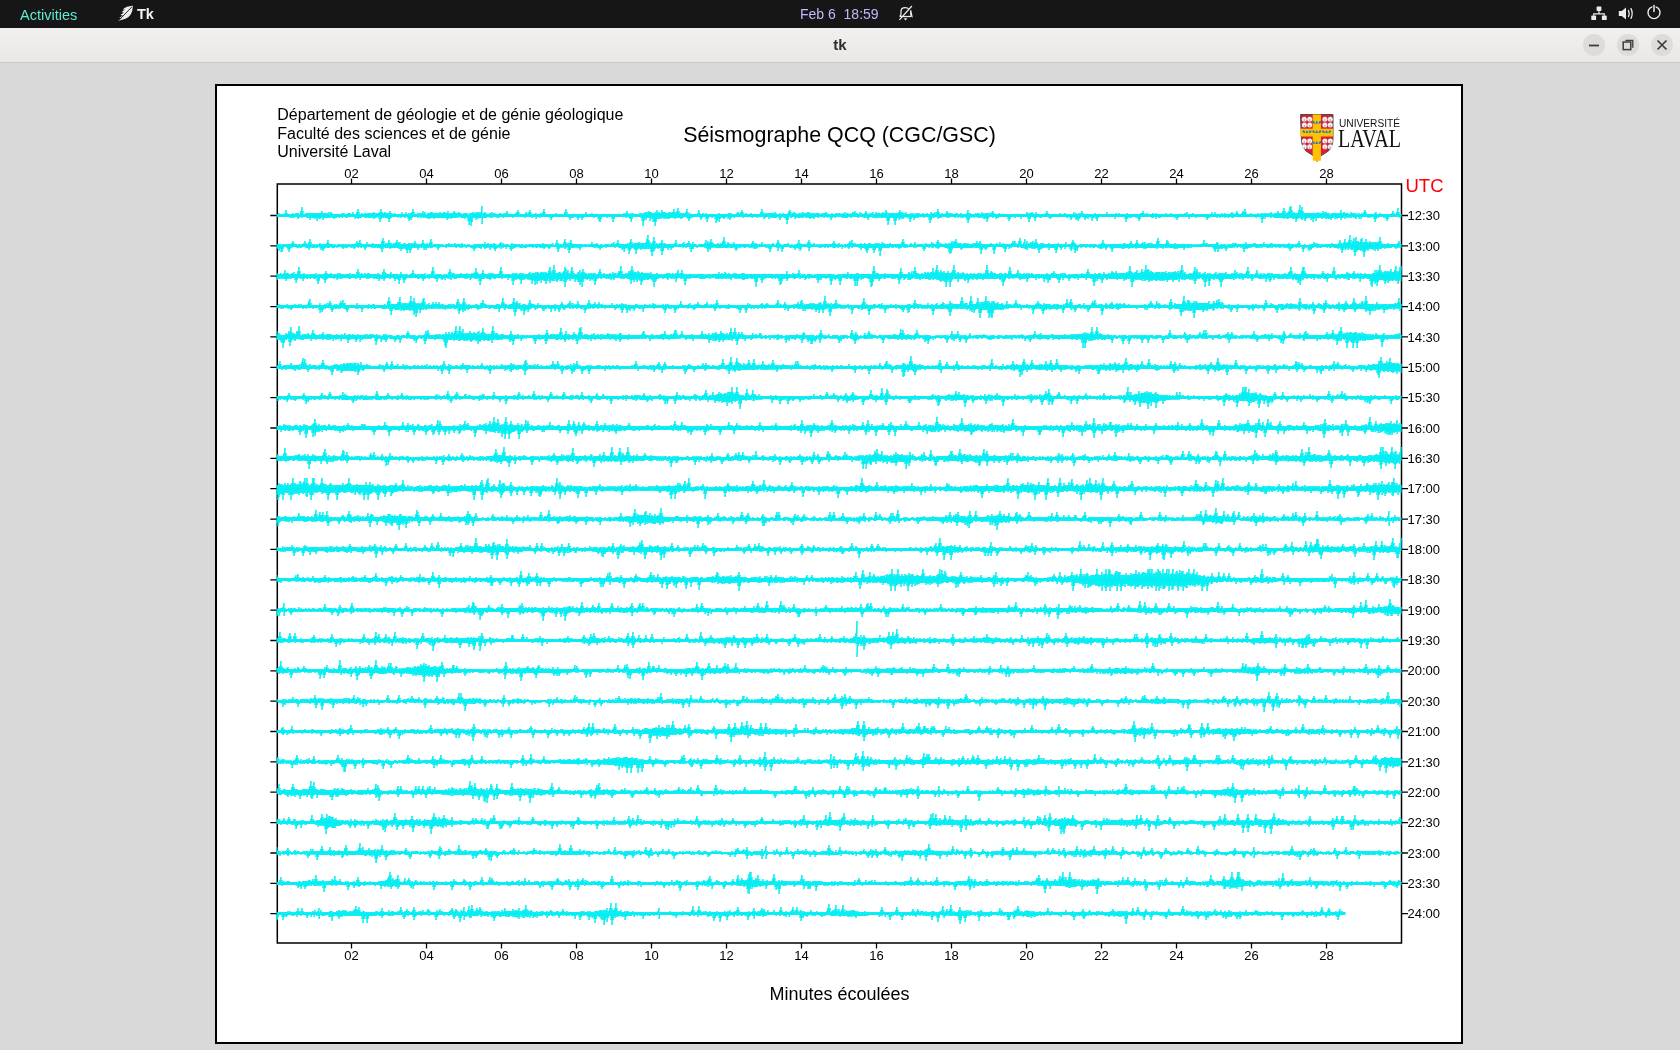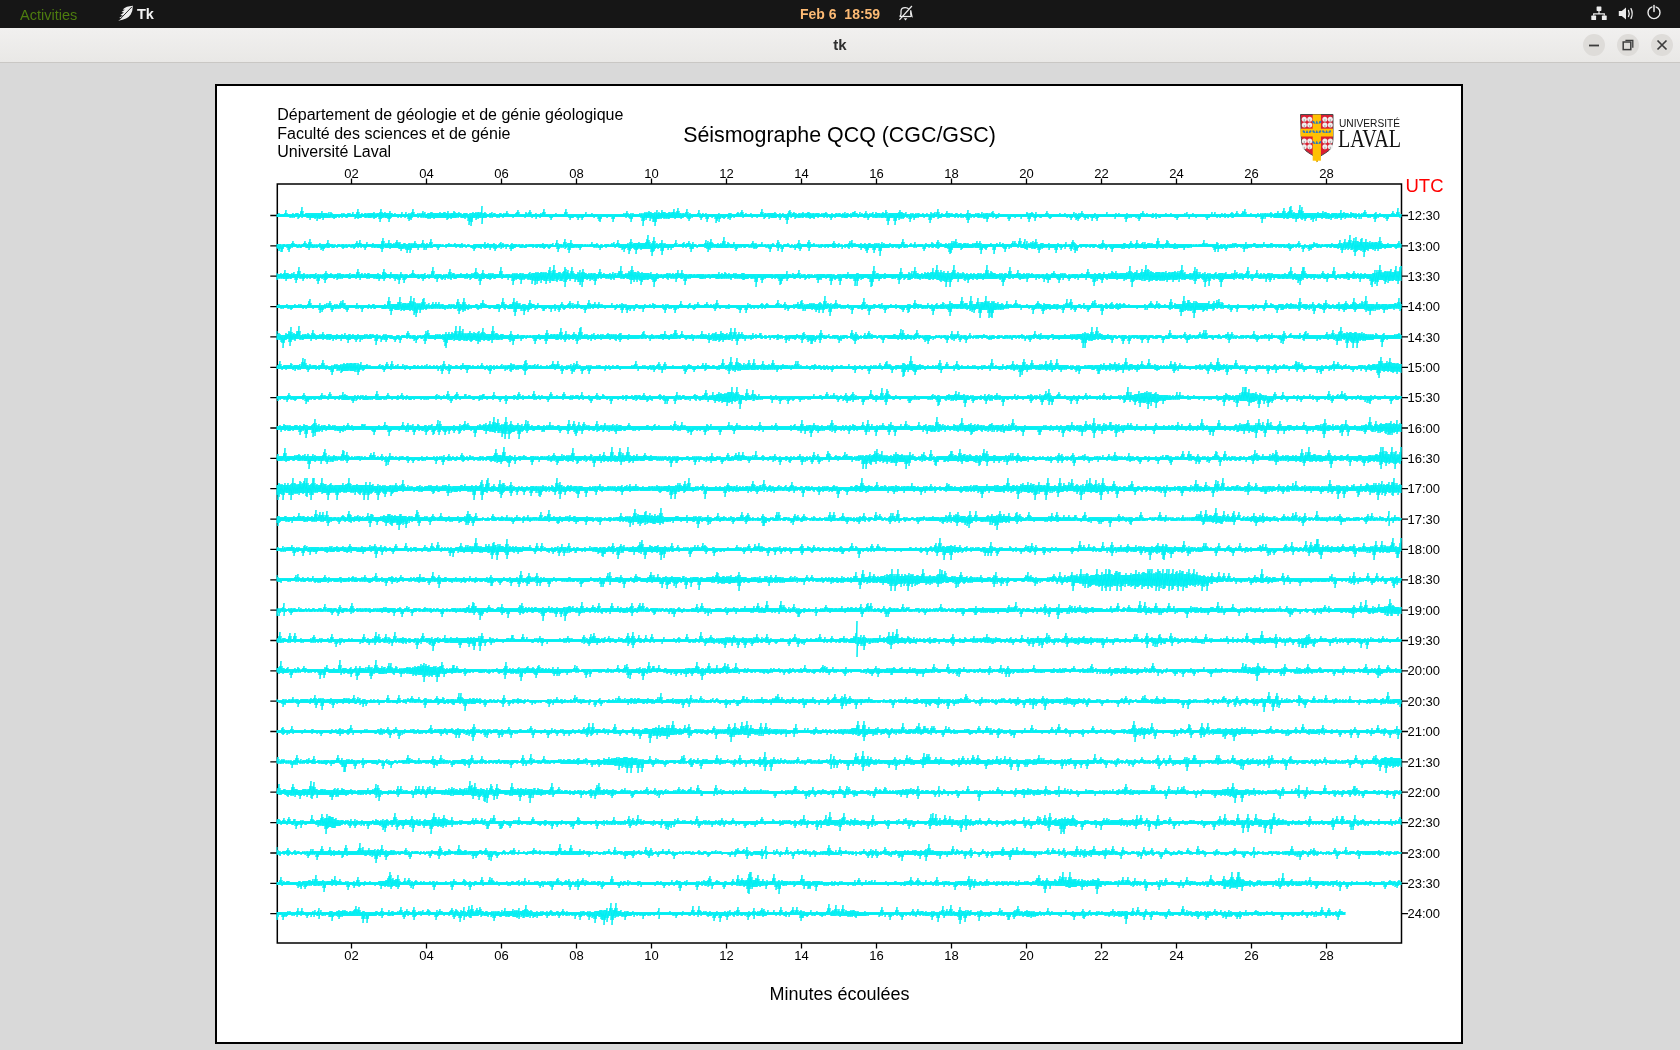--- a/index.html
+++ b/index.html
@@ -1,20 +1,20 @@
 <!DOCTYPE html>
 <html><head><meta charset="utf-8"><style>html,body{margin:0;padding:0}body{width:1680px;height:1050px;background:#d9d9d9;font-family:"Liberation Sans",sans-serif;position:relative;overflow:hidden}</style></head><body>
 <div style="position:absolute;left:0;top:0;width:1680px;height:28px;background:#161616">
-    <div style="position:absolute;left:20px;top:0;height:28px;line-height:30px;color:#4d7c0f;font-size:14.5px">Activities</div>
+    <div style="position:absolute;left:20px;top:0;height:28px;line-height:30px;color:#5eead4;font-size:14.5px">Activities</div>
     <svg width="18" height="17" viewBox="0 0 18 17" style="position:absolute;left:116px;top:5px">
       <path d="M16.9 0.8 q-6.8 0.4 -10.2 3.6 l2.1 0.4 l-3.3 2.3 l2.4 0.4 l-3.5 2.6 l2.5 0.3 l-3.7 2.7 l2.3 0.2 l-3.2 2.4 q9.3 -1.2 12.4 -6.1 q2.1 -3.6 2.2 -8.8 z" fill="#ededed"></path>
       <path d="M15.9 1.9 L3.6 14.6" stroke="#161616" stroke-width="0.9" fill="none"></path>
     </svg>
     <div style="position:absolute;left:137px;top:0;height:28px;line-height:28px;color:#f2f2f2;font-size:14.5px;font-weight:bold">Tk</div>
-    <div style="position:absolute;left:800px;top:0;height:20px;line-height:28px;color:#fdba74;font-size:14px;font-weight:bold">Feb 6&nbsp;&nbsp;18:59</div>
+    <div style="position:absolute;left:800px;top:0;height:20px;line-height:28px;color:#c4b5fd;font-size:14px;font-weight:normal">Feb 6&nbsp;&nbsp;18:59</div>
     <svg width="15" height="16" viewBox="0 0 15 16" style="position:absolute;left:898px;top:5px">
       <g stroke="#ededed" stroke-width="1.25" fill="none">
         <path d="M1.8 11.3 q1.2 -0.9 1.2 -2.4 v-2.7 q0 -3.7 4.2 -3.7 q2.4 0 3.4 1.3"></path>
         <path d="M12.7 5.3 v3.6 q0 1.5 1.2 2.4 z"></path>
         <path d="M1.6 11.5 h11.8"></path>
         <path d="M13.9 1 L1.4 14.8"></path>
       </g>
       <path d="M5.6 13.2 h3.8 l-1.9 2.2 z" fill="#ededed"></path>
     </svg>
     <svg width="16" height="15" viewBox="0 0 16 15" style="position:absolute;left:1591px;top:5.5px">

